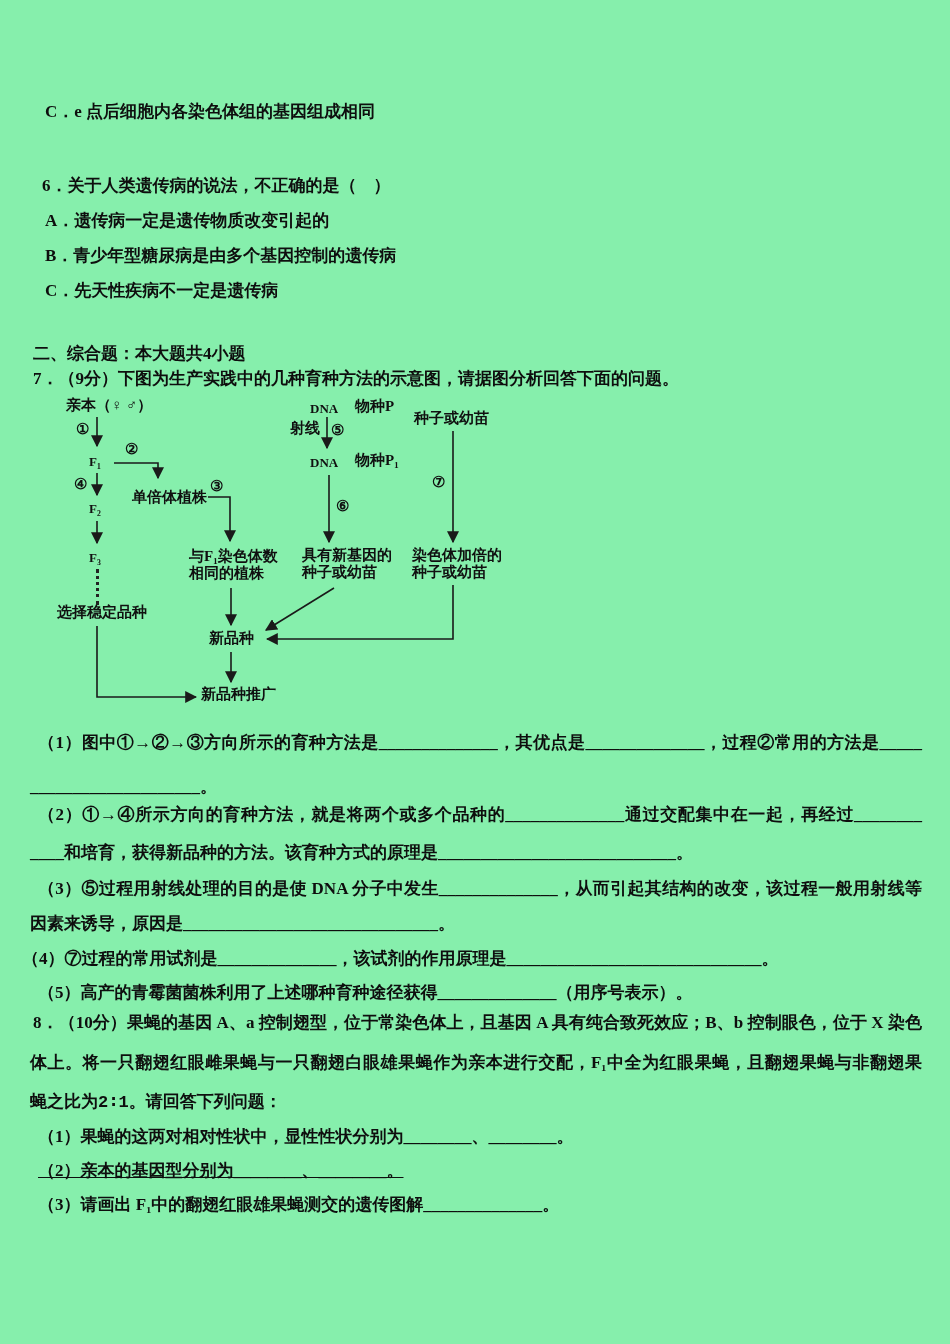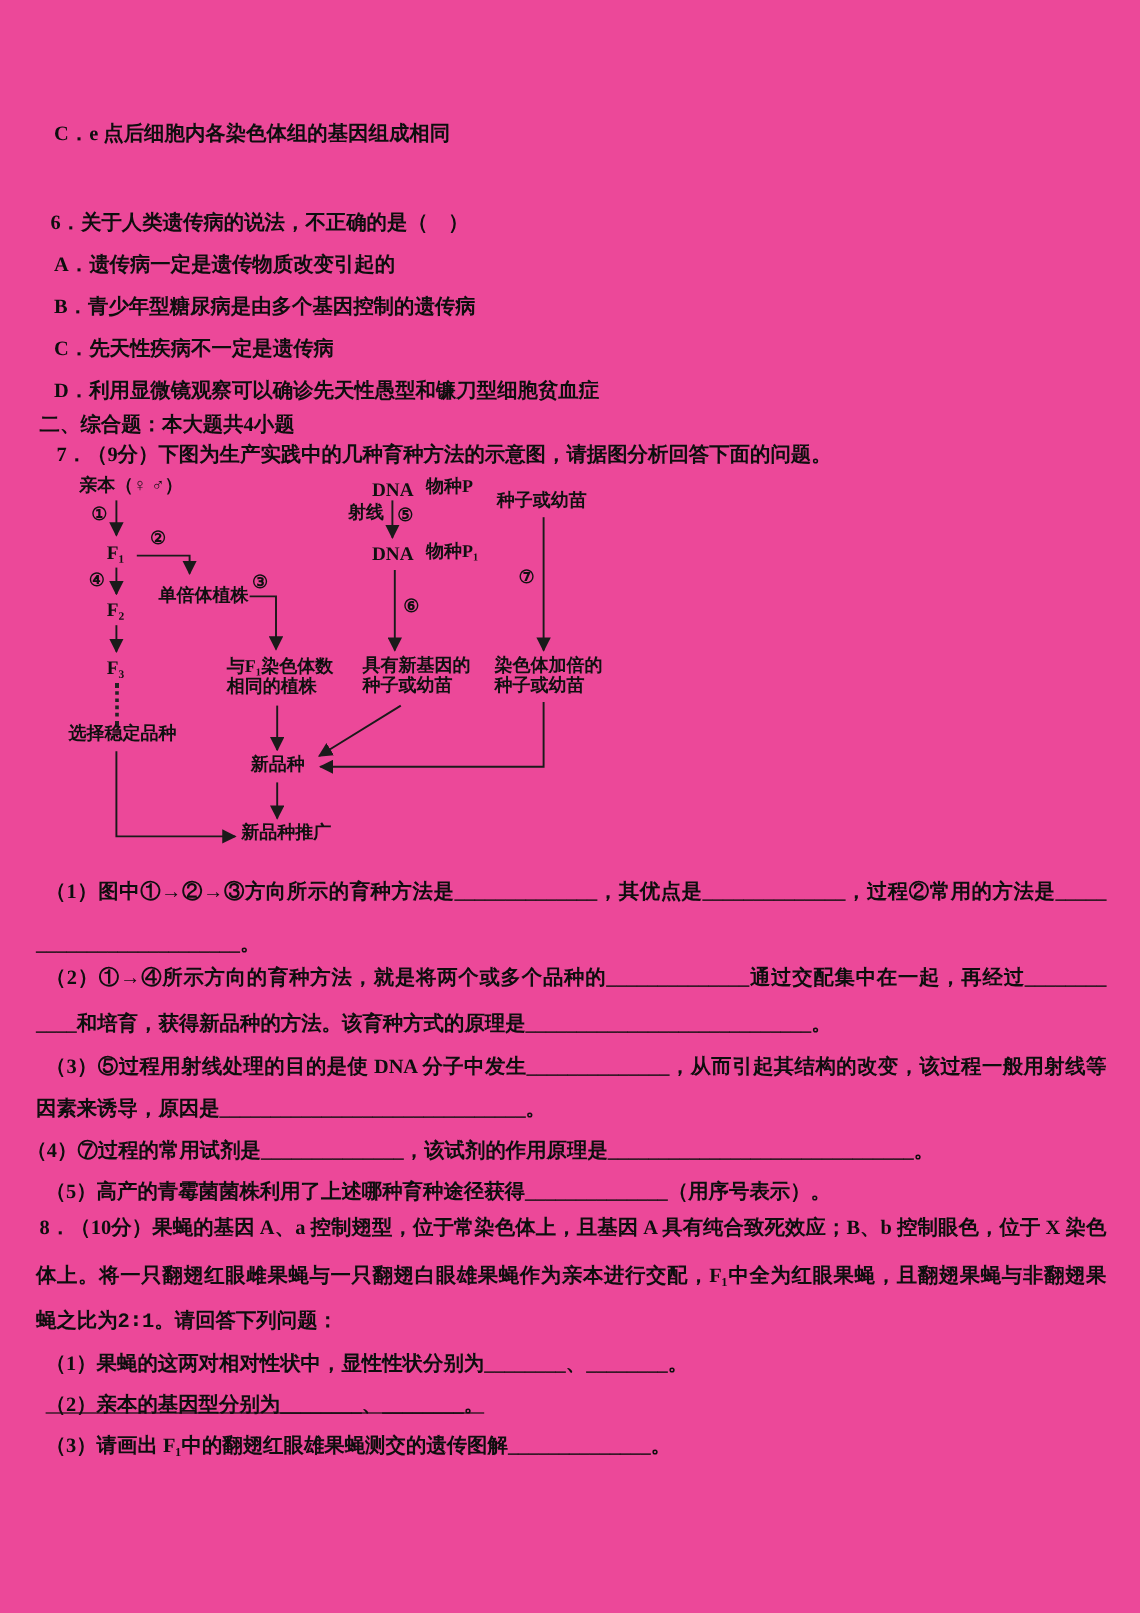--- a/index.html
+++ b/index.html
@@ -1,40 +1,39 @@
 <!DOCTYPE html>
 <html><head>
 <meta charset="utf-8">
 <style>
   html,body{margin:0;padding:0;background:#ffffff;}
   .page{
-    position:relative;width:950px;height:1344px;background:#ec4899;
+    position:relative;width:950px;height:1344px;background:#86efac;
     font-family:"Liberation Serif","DejaVu Serif",serif;
     font-weight:700;color:#0e0e0e;overflow:hidden;
   }
   .ln{position:absolute;font-size:17px;line-height:23px;white-space:nowrap;}
   .ln.just{white-space:normal;text-align:justify;text-align-last:justify;}
   .dlabel{position:absolute;font-size:15px;line-height:17px;white-space:nowrap;color:#101010;}
-  .dlatin{font-size:16px;}
+  .dlatin{font-size:13px;}
   .arrows{position:absolute;left:0;top:0;pointer-events:none;}
   .dots{position:absolute;width:0;height:36px;border-left:3px dotted #222;}
 </style>
 </head>
 <body>
 
 <div class="page">
 
   <div class="ln" style="left:45px;top:100px;">C．e 点后细胞内各染色体组的基因组成相同</div>
   <div class="ln" style="left:42px;top:174px;">6．关于人类遗传病的说法，不正确的是（　）</div>
   <div class="ln" style="left:45px;top:209px;">A．遗传病一定是遗传物质改变引起的</div>
   <div class="ln" style="left:45px;top:244px;">B．青少年型糖尿病是由多个基因控制的遗传病</div>
   <div class="ln" style="left:45px;top:279px;">C．先天性疾病不一定是遗传病</div>
-  <div class="ln" style="left:45px;top:314px;">D．利用显微镜观察可以确诊先天性愚型和镰刀型细胞贫血症</div>
   <div class="ln" style="left:33px;top:342px;">二、综合题：本大题共4小题</div>
-  <div class="ln" style="left:33px;top:367px;margin-left:14px;">7．（9分）下图为生产实践中的几种育种方法的示意图，请据图分析回答下面的问题。</div>
+  <div class="ln" style="left:33px;top:367px;">7．（9分）下图为生产实践中的几种育种方法的示意图，请据图分析回答下面的问题。</div>
 
   <div class="ln just" style="left:38px;top:731px;width:884px;">（1）图中①→②→③方向所示的育种方法是______________，其优点是______________，过程②常用的方法是_____</div>
   <div class="ln" style="left:30px;top:775px;">____________________。</div>
   <div class="ln just" style="left:38px;top:803px;width:884px;">（2）①→④所示方向的育种方法，就是将两个或多个品种的______________通过交配集中在一起，再经过________</div>
   <div class="ln" style="left:30px;top:841px;">____和培育，获得新品种的方法。该育种方式的原理是____________________________。</div>
   <div class="ln just" style="left:38px;top:877px;width:884px;">（3）⑤过程用射线处理的目的是使 DNA 分子中发生______________，从而引起其结构的改变，该过程一般用射线等</div>
   <div class="ln" style="left:30px;top:912px;">因素来诱导，原因是______________________________。</div>
   <div class="ln" style="left:22px;top:947px;">（4）⑦过程的常用试剂是______________，该试剂的作用原理是______________________________。</div>
   <div class="ln" style="left:38px;top:981px;">（5）高产的青霉菌菌株利用了上述哪种育种途径获得______________（用序号表示）。</div>
 

